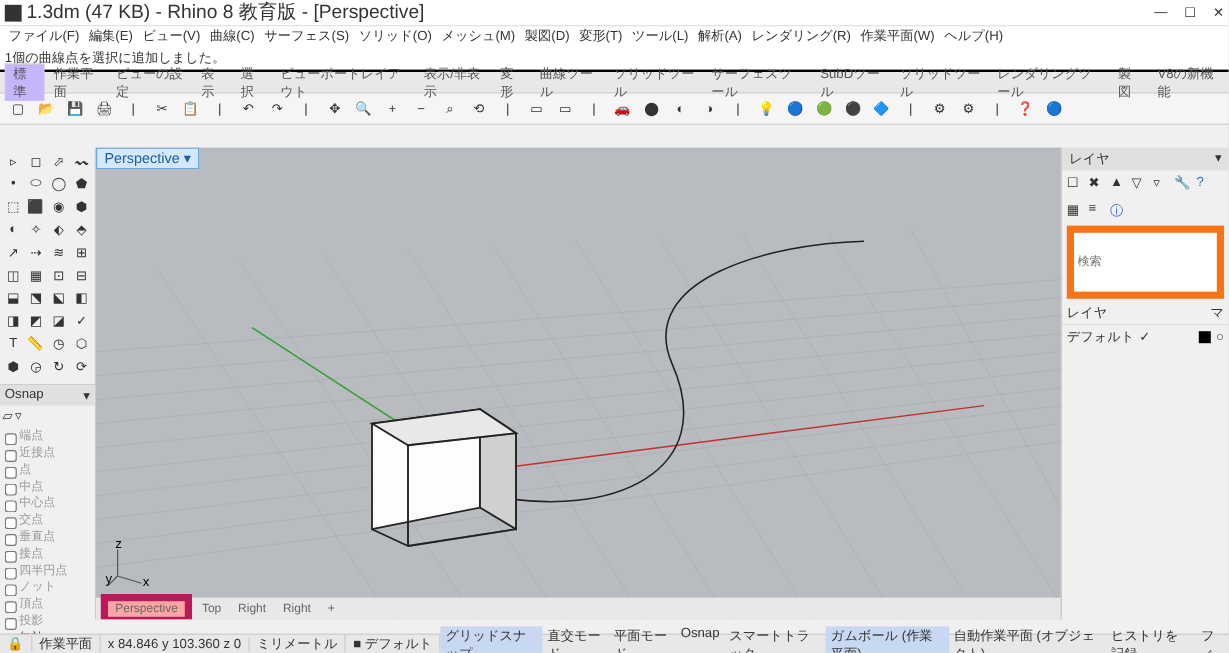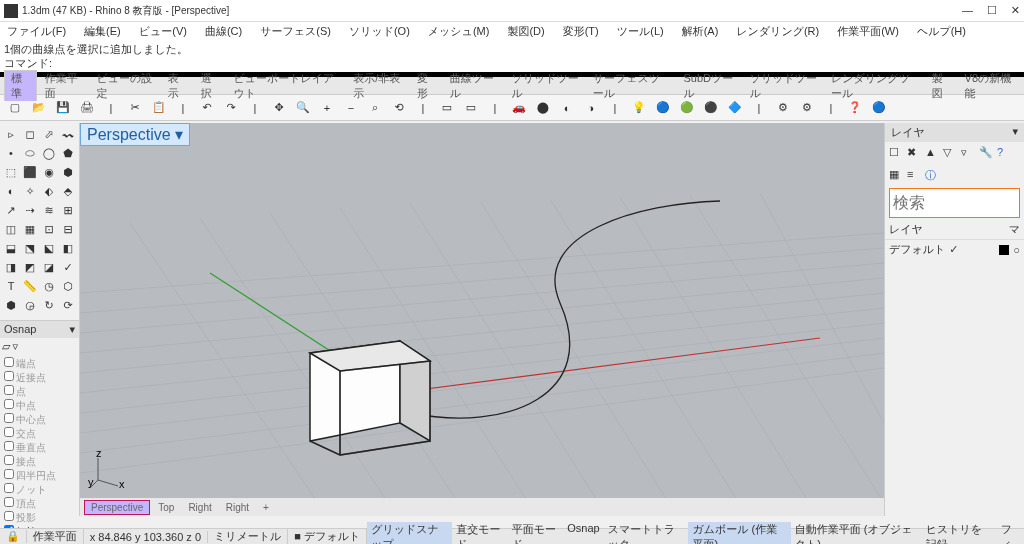--- a/index.html
+++ b/index.html
@@ -1,52 +1,52 @@
 <!DOCTYPE html>
 <html><head>
 <meta charset="utf-8">
 <style>
 *{margin:0;padding:0;box-sizing:border-box;font-family:"Meiryo UI","MS Gothic",sans-serif;font-size:11px;color:#333}
 body{width:1024px;height:544px;background:#f0f0f0;overflow:hidden;position:relative}
 .titlebar{height:22px;background:#fff;display:flex;align-items:center;padding:0 4px;border-bottom:1px solid #ddd}
 .titlebar .icon{width:14px;height:14px;background:#333;margin-right:4px}
-.titlebar .title{flex:1;font-size:10px}
+.titlebar .title{flex:1;font-size:16px}
 .titlebar .win-btns{display:flex;gap:14px;color:#888}
-.menubar{height:18px;background:#fff;display:flex;gap:12px;padding:0 4px;align-items:center}
+.menubar{height:18px;background:#fff;display:flex;gap:2px;padding:0 4px;}
 .menubar span{font-size:11px;padding:0 3px;cursor:default}
-.cmd-area{background:#fff;padding:2px 4px;border-bottom:5px solid #000000}
+.cmd-area{background:#fff;padding:2px 4px;border-bottom:2px solid #000000}
 .cmd-area div{font-size:11px;line-height:14px}
 .cmd-line{display:flex}
 .cmd-line input{flex:1;border:none;outline:none;font-size:11px}
 .tab-row{height:18px;background:#e8e8e8;display:flex;align-items:center;padding:0 4px;gap:2px;border-bottom:1px solid #ccc}
 .tab-row span{font-size:11px;padding:0 6px;cursor:default;color:#555}
 .tab-row span.active{background:#c4b5fd;border:1px solid #ccc;border-bottom:none}
 .toolbar-main{height:26px;background:#f5f5f5;display:flex;align-items:center;padding:0 4px;gap:2px;border-bottom:1px solid #ccc}
 .tb-btn{width:22px;height:22px;display:flex;align-items:center;justify-content:center;cursor:pointer}
 .main-area{position:absolute;top:123px;left:0;right:0;bottom:28px;display:flex}
 .left-toolbox{width:80px;background:#f0f0f0;display:flex;flex-direction:column;border-right:1px solid #ccc}
 .tool-grid{display:grid;grid-template-columns:repeat(4,1fr);gap:1px;padding:2px}
 .tool-btn{width:18px;height:18px;display:flex;align-items:center;justify-content:center;cursor:pointer}
 .osnap-panel{margin-top:4px;background:#f0f0f0;border-top:1px solid #ccc}
 .osnap-title{background:#e0e0e0;padding:2px 4px;font-size:10px;display:flex;justify-content:space-between}
 .osnap-list{padding:2px 4px}
-.osnap-item{font-size:10px;line-height:14px;color:#999;display:flex;align-items:flex-start;gap:2px}
+.osnap-item{font-size:10px;line-height:14px;color:#999;display:flex;align-items:flex-end;gap:2px}
 .osnap-item input{width:10px;height:10px}
 .osnap-item.checked{color:#333}
 .viewport{flex:1;position:relative;background:#b8bbbf;overflow:hidden}
-.vp-label{position:absolute;top:0;left:0;background:#d4e8ff;border:1px solid #6ba8e0;padding:1px 6px;font-size:16px;color:#2060a0;z-index:10}
+.vp-label{position:absolute;top:0;left:0;background:#d4e8ff;border:1px solid #6ba8e0;padding:1px 6px;font-size:12px;color:#2060a0;z-index:10}
 .vp-tabs{position:absolute;bottom:0;left:0;right:0;height:18px;background:#e8e8e8;display:flex;align-items:center;padding:0 4px;gap:2px}
 .vp-tabs span{font-size:10px;padding:1px 6px;cursor:default;color:#666}
-.vp-tabs span.active{background:#c4b5fd;border:1px solid #be185d}
+.vp-tabs span.active{background:#fca5a5;border:6px solid #be185d}
 .right-panel{width:140px;background:#f0f0f0;border-left:1px solid #ccc;display:flex;flex-direction:column}
 .rp-title{background:#e0e0e0;padding:2px 6px;font-size:10px;display:flex;justify-content:space-between}
 .rp-icons{padding:4px;display:flex;gap:4px;flex-wrap:wrap}
 .rp-icons span{width:14px;height:14px;display:inline-block}
 .rp-search{padding:2px 4px}
-.rp-search input{width:100%;border:1px solid #f97316;font-size:16px;padding:5px 3px}
+.rp-search input{width:100%;border:6px solid #f97316;font-size:10px;padding:19px 3px}
 .rp-header{display:flex;padding:2px 4px;font-size:10px;color:#666;border-bottom:1px solid #ddd}
 .rp-row{display:flex;padding:2px 4px;font-size:10px;align-items:center}
 .rp-row .sw{width:10px;height:10px;background:#000;margin-left:auto;margin-right:4px}
 .statusbar{position:absolute;bottom:0;left:0;right:0;height:16px;background:#e8e8e8;display:flex;align-items:center;font-size:10px;border-top:1px solid #ccc}
 .statusbar>span{padding:0 6px;border-right:1px solid #ccc;white-space:nowrap}
 .sb-right{margin-left:auto;display:flex}
 .sb-right span{padding:0 4px;cursor:default}
 .sb-right span.active{background:#c8d8f0}
 .scene{position:absolute;inset:0}
 .axis-widget{position:absolute;left:8px;bottom:26px;width:40px;height:40px}
@@ -76,24 +76,20 @@
     <span>変形(T)</span>
     <span>ツール(L)</span>
     <span>解析(A)</span>
     <span>レンダリング(R)</span>
     <span>作業平面(W)</span>
     <span>ヘルプ(H)</span>
   </div>
 
 <div class="cmd-area">
   <div>1個の曲線点を選択に追加しました。</div>
-  <div class="cmd-line">
-    <span>コマンド:</span>
-    <input style="">
-  </div>
 </div>
 
 <div class="tab-row" id="tabrow">
     <span class="active">標準</span>
     <span>作業平面</span>
     <span>ビューの設定</span>
     <span>表示</span>
     <span>選択</span>
     <span>ビューポートレイアウト</span>
     <span>表示/非表示</span>

